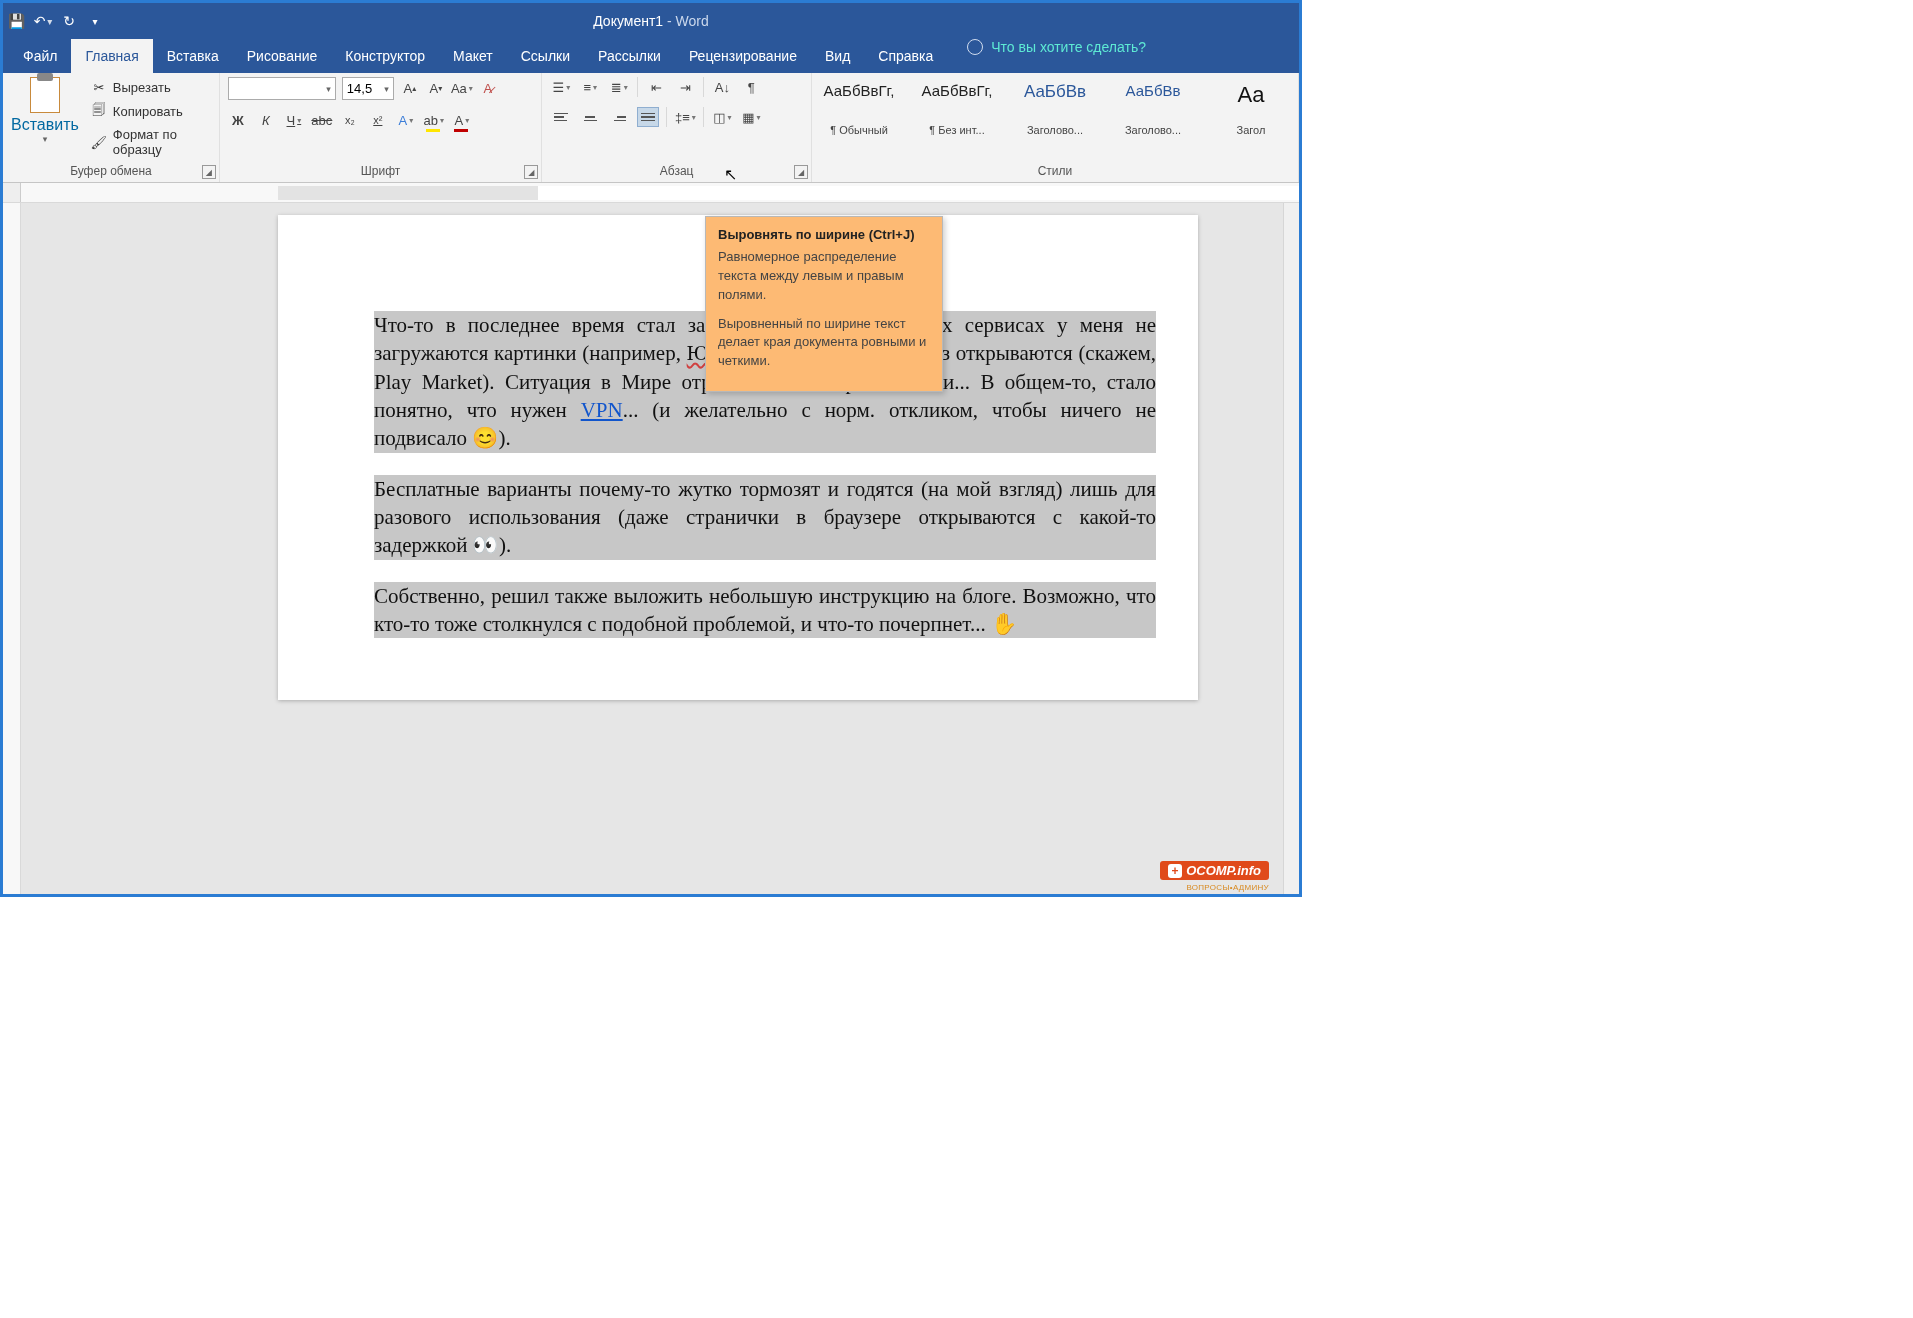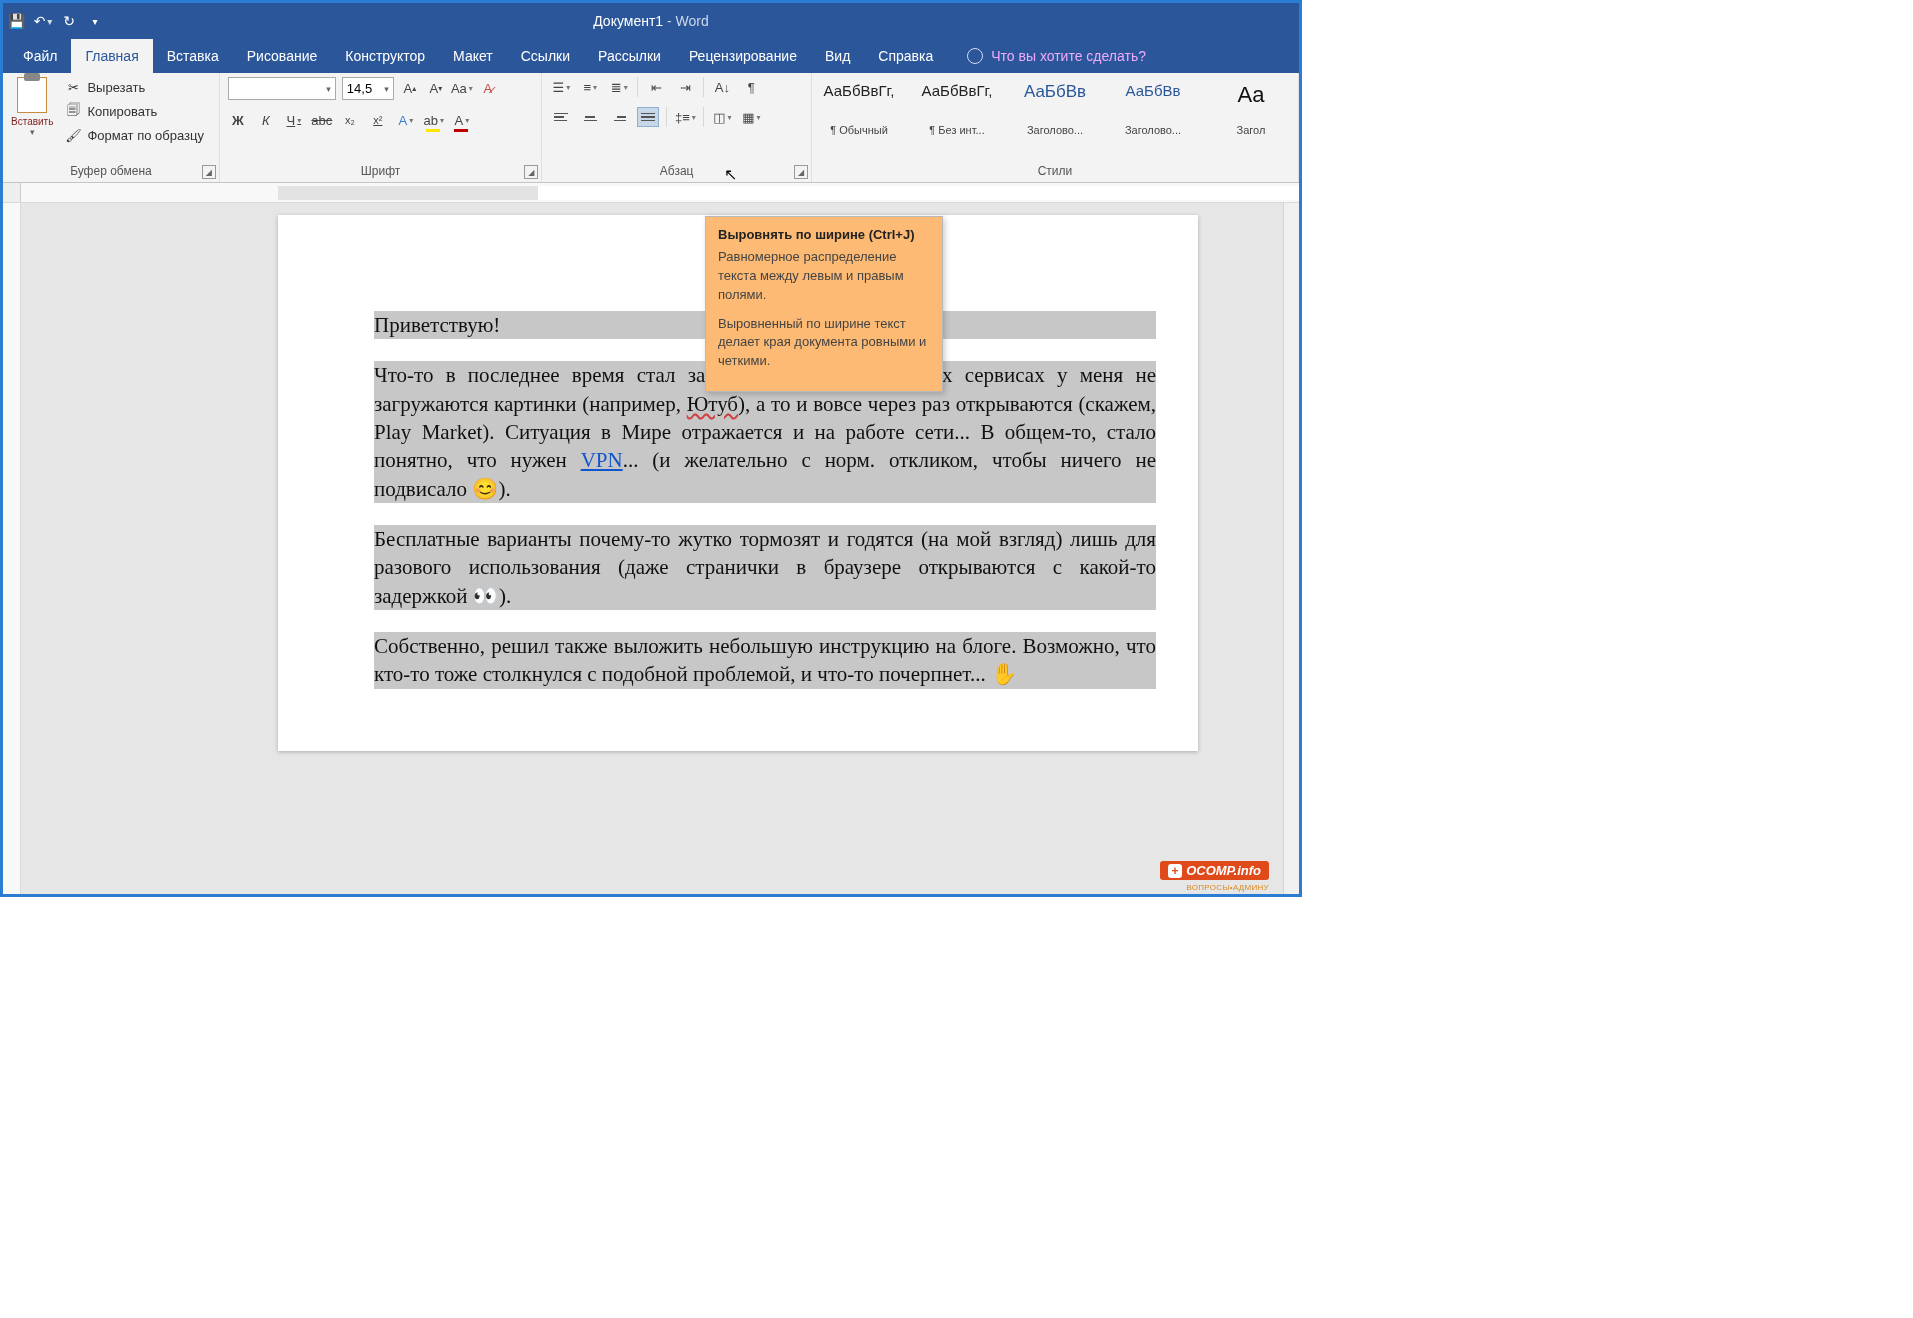--- a/index.html
+++ b/index.html
@@ -44,21 +44,21 @@
   padding: 0 14px;
   display: flex;
   align-items: center;
   font-size: 14px;
   cursor: pointer;
 }
 .tab.active {
   background: #f3f3f3;
   color: #2b579a;
 }
-.tellme { display: flex; align-items: center; gap: 8px; margin-left: 20px; color: #f0abfc; font-size: 14px; }
+.tellme { display: flex; align-items: flex-start; gap: 8px; margin-left: 20px; color: #5eead4; font-size: 14px; }
 .bulb { width: 16px; height: 16px; border: 1.5px solid #d0dcef; border-radius: 50%; position: relative; }
 
 
 .ribbon {
   height: 110px;
   background: #f3f3f3;
   border-bottom: 1px solid #c5c5c5;
   display: flex;
   position: relative;
 }
@@ -200,21 +200,21 @@
     <span>Что вы хотите сделать?</span>
   </div>
 </div>
 
 <div class="ribbon">
 
   <div class="group clipboard" style="width:238px">
     <div class="group-body">
       <div class="paste-col">
         <div class="paste-icon"></div>
-        <span style="font-size:10px;color:#7f1d1d">Вставить</span>
+        <span style="font-size:16px;color:#0369a1">Вставить</span>
         <span style="font-size:9px;color:#666">▾</span>
       </div>
       <div class="clip-rows">
         <div class="clip-row">
             <span class="ci">✂</span>
             <span>Вырезать</span>
           </div>
         <div class="clip-row">
             <span class="ci">🗐</span>
             <span>Копировать</span>
@@ -349,21 +349,20 @@
     <div class="ruler-gray" style="width:260px"></div>
     <div class="ruler-white" style="flex:1"></div>
   </div>
 </div>
 
 <div class="docarea">
   <div class="vruler"></div>
   <div class="canvas">
     <div class="page">
       <div class="doc-text">
-        <p>Приветствую!</p>
         <p class="just">
           <span>Что-то в последнее время стал замечать, что на некоторых сервисах у меня не загружаются картинки (например, </span><span class="err">Ютуб</span><span>), а то и вовсе через раз открываются (скажем, Play Market). Ситуация в Мире отражается и на работе сети... В общем-то, стало понятно, что нужен </span><a href="#">VPN</a><span>... (и желательно с норм. откликом, чтобы ничего не подвисало 😊).</span>
         </p>
         <p class="just">Бесплатные варианты почему-то жутко тормозят и годятся (на мой взгляд) лишь для разового использования (даже странички в браузере открываются с какой-то задержкой 👀).</p>
         <p class="just">Собственно, решил также выложить небольшую инструкцию на блоге. Возможно, что кто-то тоже столкнулся с подобной проблемой, и что-то почерпнет... ✋</p>
       </div>
     </div>
   </div>
 </div>
 

